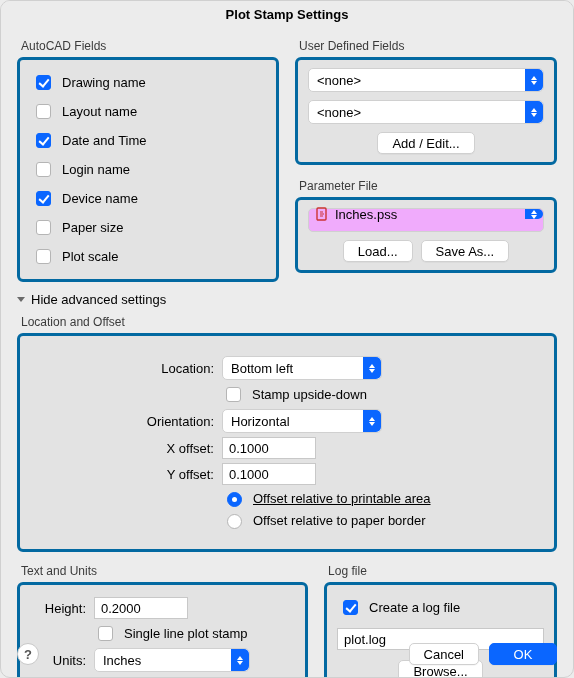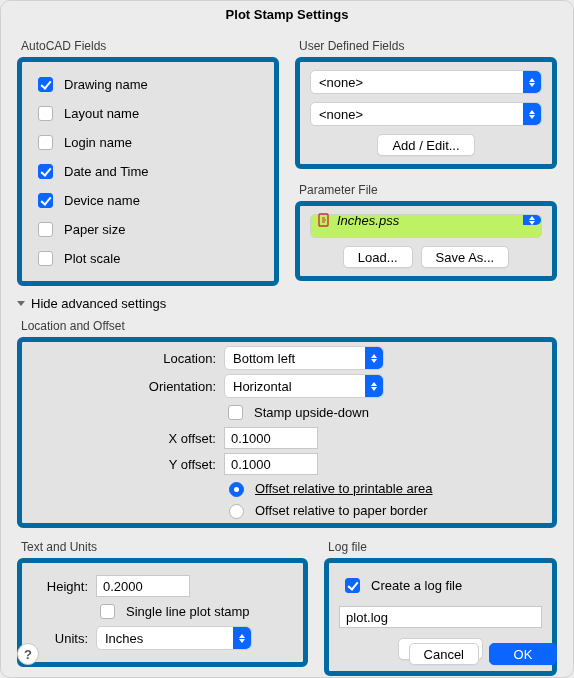--- a/index.html
+++ b/index.html
@@ -27,21 +27,21 @@
     padding: 4px 16px 12px 16px;
   }
   .row { display: flex; gap: 16px; }
   .section-label {
     font-size: 12px;
     color: #3b3b3b;
     padding: 6px 2px 4px 4px;
   }
   .panel {
     background: #e3e3e3;
-    border: 5px solid #0369a1;
+    border: 3px solid #0369a1;
     border-radius: 6px;
     padding: 8px 10px;
   }
   .chk-row {
     display: flex;
     align-items: center;
     gap: 8px;
     padding: 4px 2px;
   }
   input[type="checkbox"] {
@@ -185,27 +185,26 @@
     position: absolute;
     left: 16px; right: 16px; bottom: 12px;
     display: flex;
     align-items: center;
     justify-content: space-between;
   }
   .footer-right { display: flex; gap: 10px; }
   .param-select {
     display: flex;
     align-items: center;
-    background: #bef264;
+    background: #f0abfc;
     border: 1px solid #d0d0d0;
     border-radius: 5px;
     height: 24px;
     padding: 0 0 12px 6px;
     cursor: default;
-    font-style: italic;
   }
   .param-select .icon {
     width: 14px; height: 14px;
     margin-right: 6px;
     flex: 0 0 auto;
   }
   .param-select .spacer { flex: 1; }
   .param-select .arrows {
     width: 18px; height: 100%;
     background: #0a66ff;
@@ -236,26 +235,26 @@
       <div class="panel">
         <div class="chk-row">
           <input type="checkbox" checked="" style="">
           <span>Drawing name</span>
         </div>
         <div class="chk-row">
           <input type="checkbox" style="">
           <span>Layout name</span>
         </div>
         <div class="chk-row">
-          <input type="checkbox" style="">
-          <span>Login name</span>
-        </div>
-        <div class="chk-row">
           <input type="checkbox" checked="" style="">
           <span>Date and Time</span>
+        </div>
+        <div class="chk-row">
+          <input type="checkbox" style="">
+          <span>Login name</span>
         </div>
         <div class="chk-row">
           <input type="checkbox" checked="" style="">
           <span>Device name</span>
         </div>
         <div class="chk-row">
           <input type="checkbox" style="">
           <span>Paper size</span>
         </div>
         <div class="chk-row">
@@ -299,38 +298,38 @@
       </div>
     </div>
   </div>
 
   <div class="disclosure">
     <span class="tri"></span>
     <span>Hide advanced settings</span>
   </div>
 
   <div class="section-label">Location and Offset</div>
-  <div class="panel" style="padding:0 12px;">
+  <div class="panel" style="padding:16px 12px;">
     <div class="form-line">
       <span class="lbl" style="width:182px;">Location:</span>
       <div class="mac-select" style="width:160px;">
         <span>Bottom left</span>
         <span class="arrows"></span>
       </div>
     </div>
+    <div class="form-line" style="margin-left:190px;">
+      <input type="checkbox" style="">
+      <span>Stamp upside-down</span>
+    </div>
     <div class="form-line">
       <span class="lbl" style="width:182px;">Orientation:</span>
       <div class="mac-select" style="width:160px;">
         <span>Horizontal</span>
         <span class="arrows"></span>
       </div>
-    </div>
-    <div class="form-line" style="margin-left:190px;">
-      <input type="checkbox" style="">
-      <span>Stamp upside-down</span>
     </div>
     <div class="form-line">
       <span class="lbl" style="width:182px;">X offset:</span>
       <input class="text-input" style="width: 94px;" value="0.1000">
     </div>
     <div class="form-line">
       <span class="lbl" style="width:182px;">Y offset:</span>
       <input class="text-input" style="width: 94px;" value="0.1000">
     </div>
     <div class="form-line" style="margin-left:190px;text-decoration:underline;">

